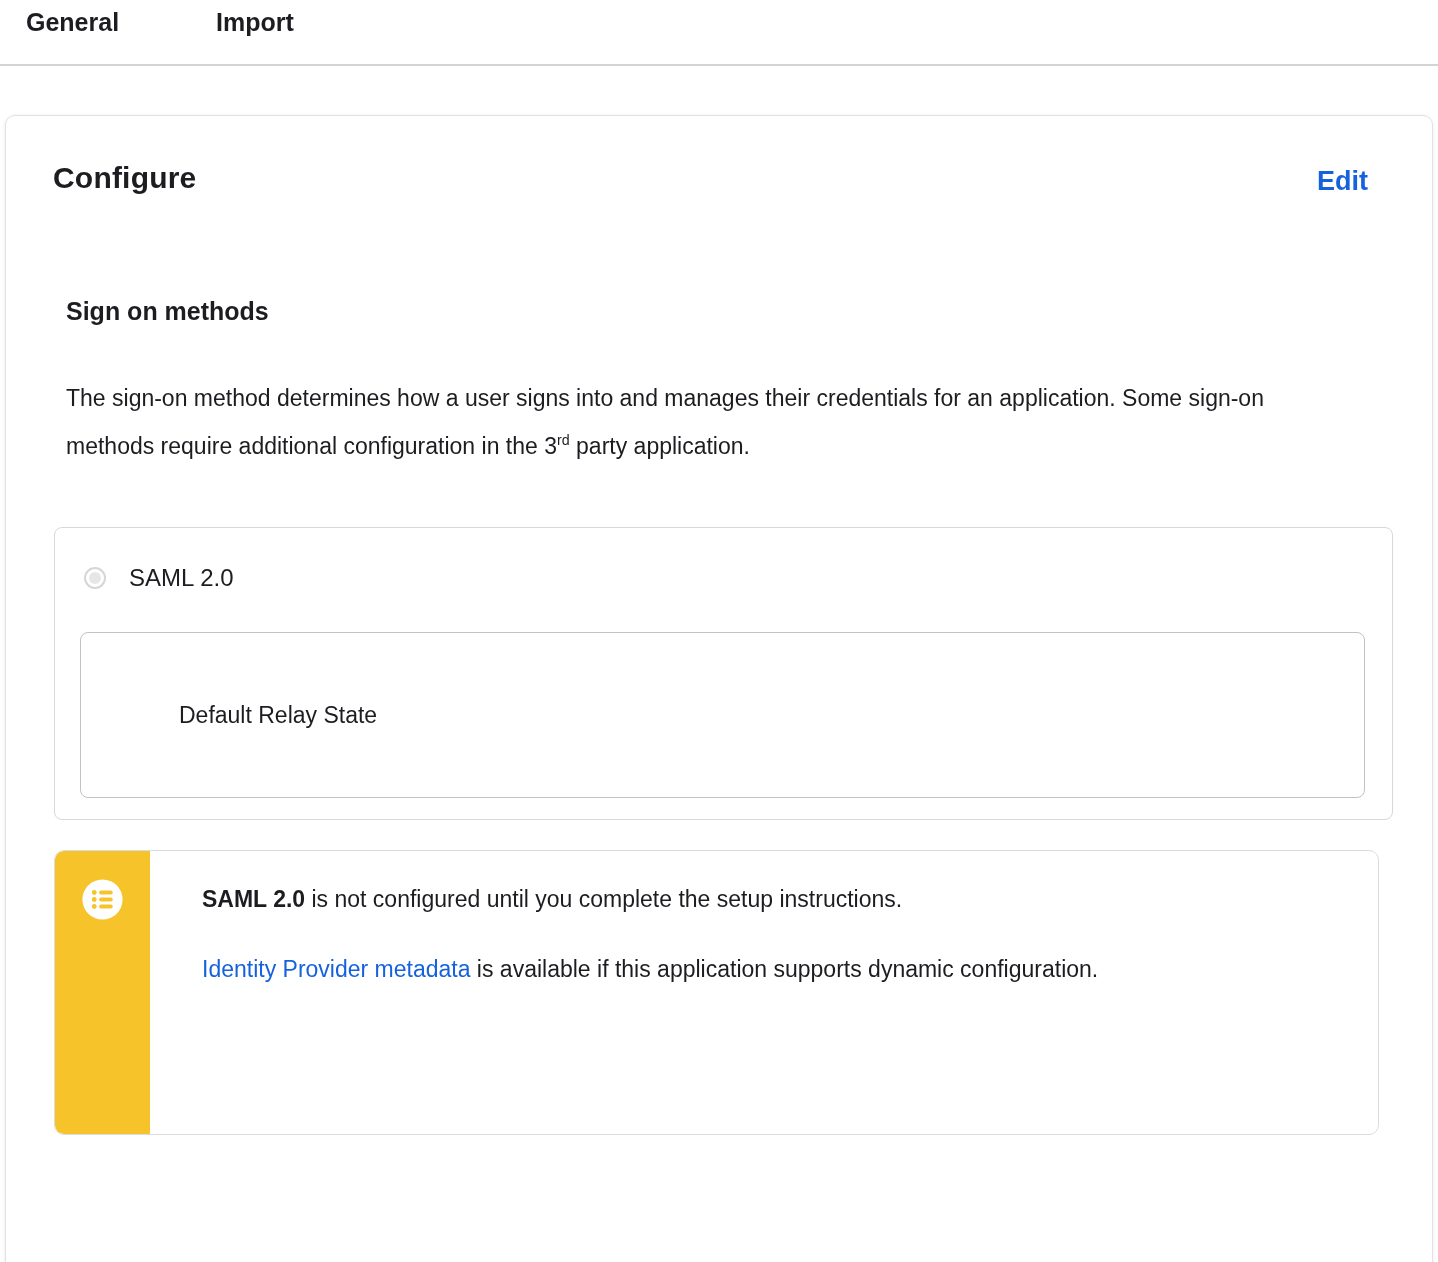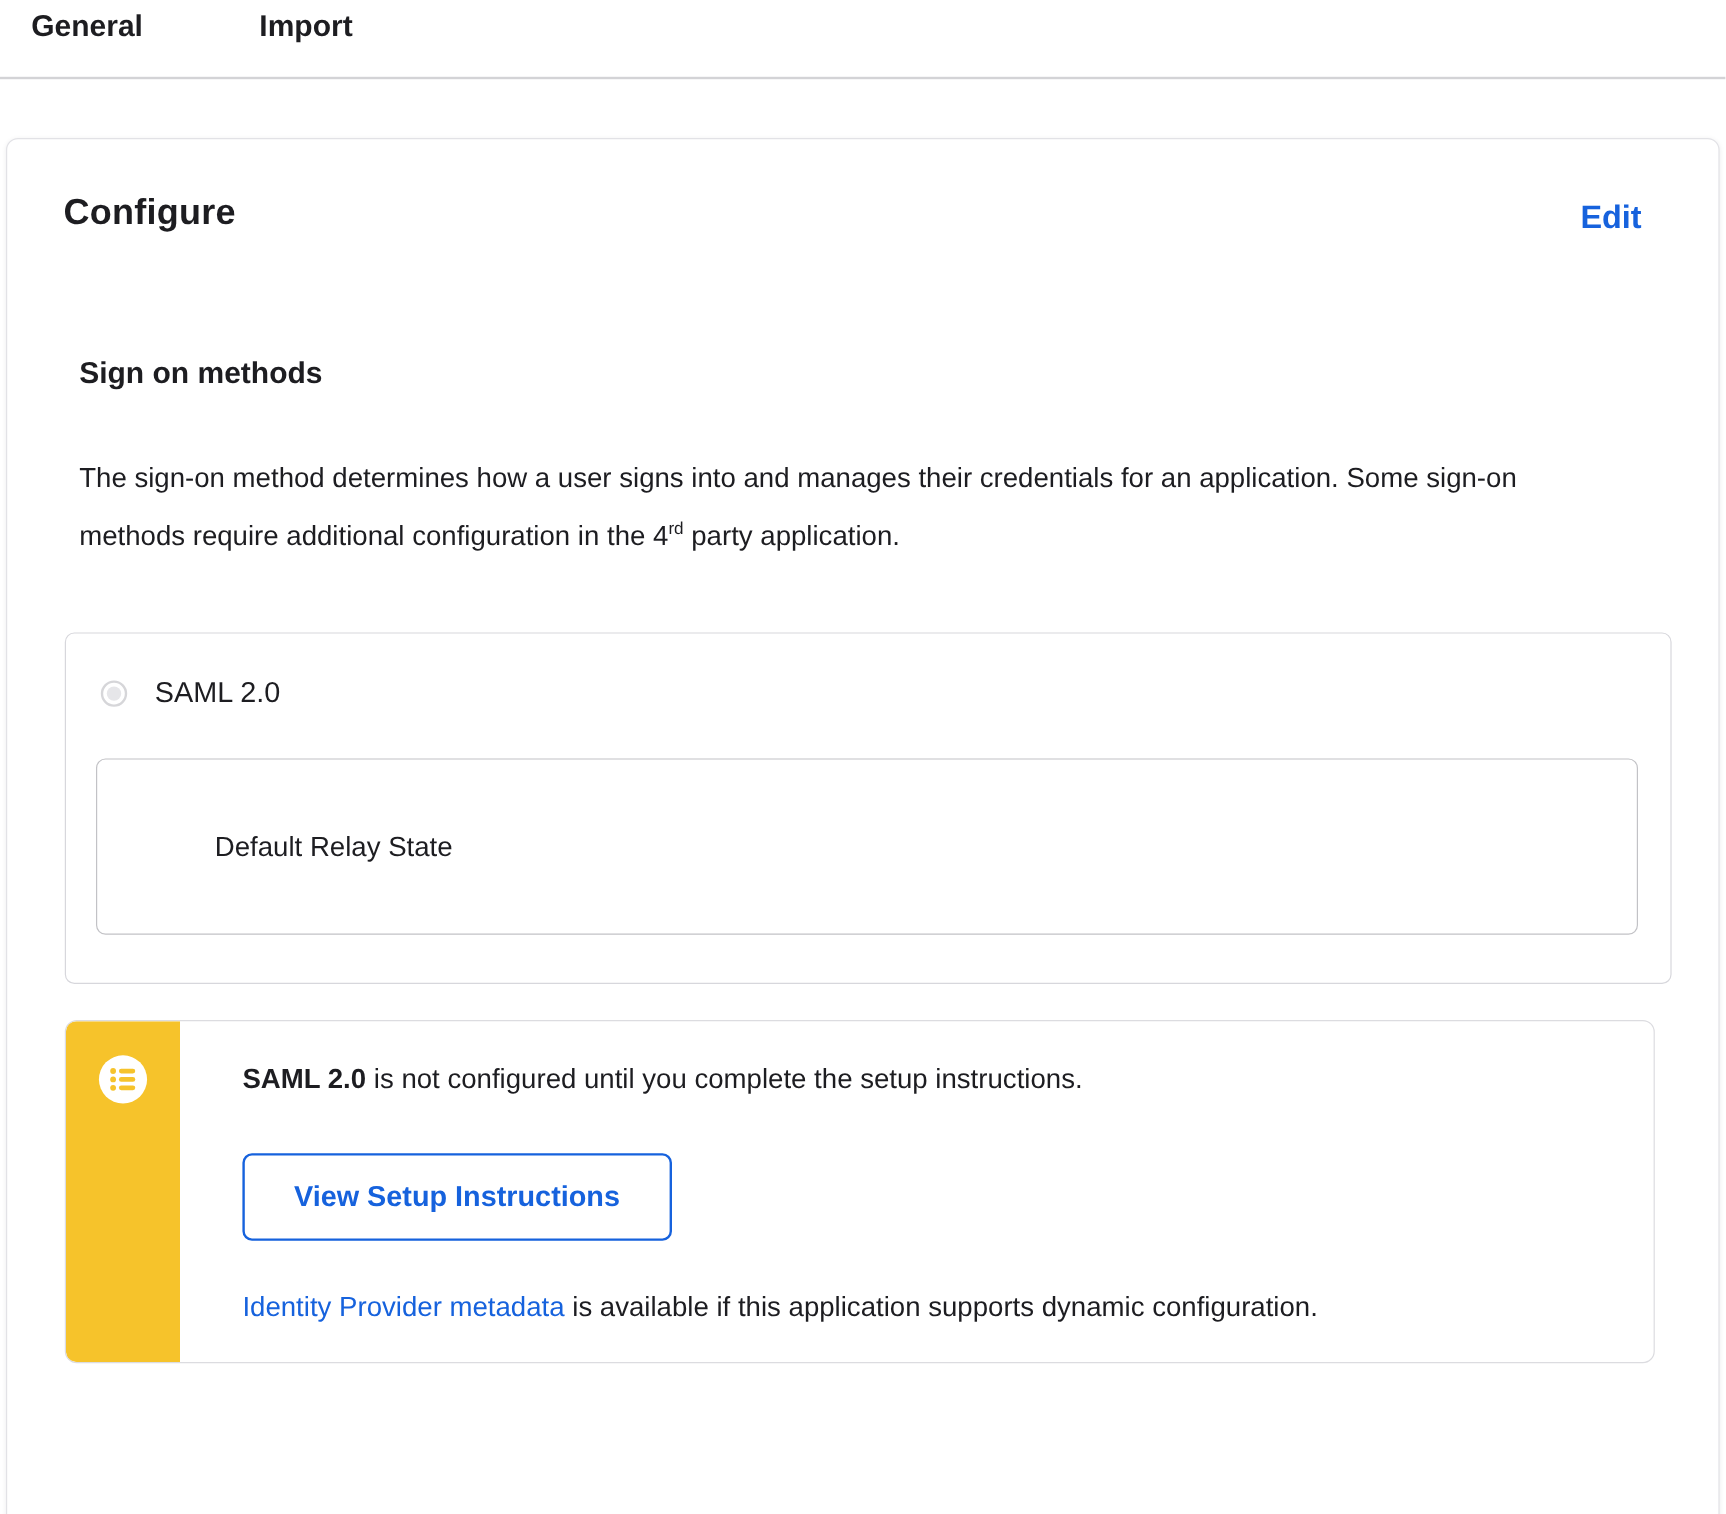--- a/index.html
+++ b/index.html
@@ -80,21 +80,21 @@
     display:inline-flex; align-items:center; justify-content:center;
     cursor:pointer; flex:0 0 auto;
   }
   .radio::after {
     content:""; width:12px; height:12px; border-radius:50%;
     background:#e6e6e9;
   }
   .radio-label { margin-left:23px; font-size:24px; }
   .field-box {
     margin:40px 27px 0 25px;
-    height:147px;
+    height:166px;
     border:1px solid #c2c2c6;
     border-radius:8px;
     display:flex; align-items:center;
   }
   .field-label { padding-left:98px; font-size:23px; }
 
   
   .warning-box {
     margin:30px 53px 0 48px;
     min-height:285px;
@@ -141,21 +141,21 @@
 
 <div class="card">
 
   <div class="card-header">
     <h1>Configure</h1>
     <a class="edit-link">Edit</a>
   </div>
 
   <h2 class="section-title">Sign on methods</h2>
 
-  <p class="desc"><span>The sign-on method determines how a user signs into and manages their credentials for an application. Some sign-on methods require additional configuration in the 4</span><sup>rd</sup><span> party application.</span></p>
+  <p class="desc"><span>The sign-on method determines how a user signs into and manages their credentials for an application. Some sign-on methods require additional configuration in the 3</span><sup>rd</sup><span> party application.</span></p>
 
 
   <div class="saml-box">
     <div class="radio-row">
       <span class="radio"></span>
       <span class="radio-label">SAML 2.0</span>
     </div>
     <div class="field-box">
       <span class="field-label">Default Relay State</span>
     </div>
@@ -172,18 +172,17 @@
             <circle cx="7.4" cy="12" r="1.35"></circle>
             <rect x="10.1" y="10.9" width="7.6" height="2.2" rx="1.1"></rect>
             <circle cx="7.4" cy="15.9" r="1.35"></circle>
             <rect x="10.1" y="14.8" width="7.6" height="2.2" rx="1.1"></rect>
           </g>
         </svg>
       </span>
     </div>
     <div class="warning-content">
       <p class="warning-text"><strong>SAML 2.0</strong><span> is not configured until you complete the setup instructions.</span></p>
-      <button class="setup-btn">View Setup Instructions</button>
       <p class="metadata-line"><a class="link">Identity Provider metadata</a><span> is available if this application supports dynamic configuration.</span></p>
     </div>
   </div>
 
 </div>
 
 </body></html>

